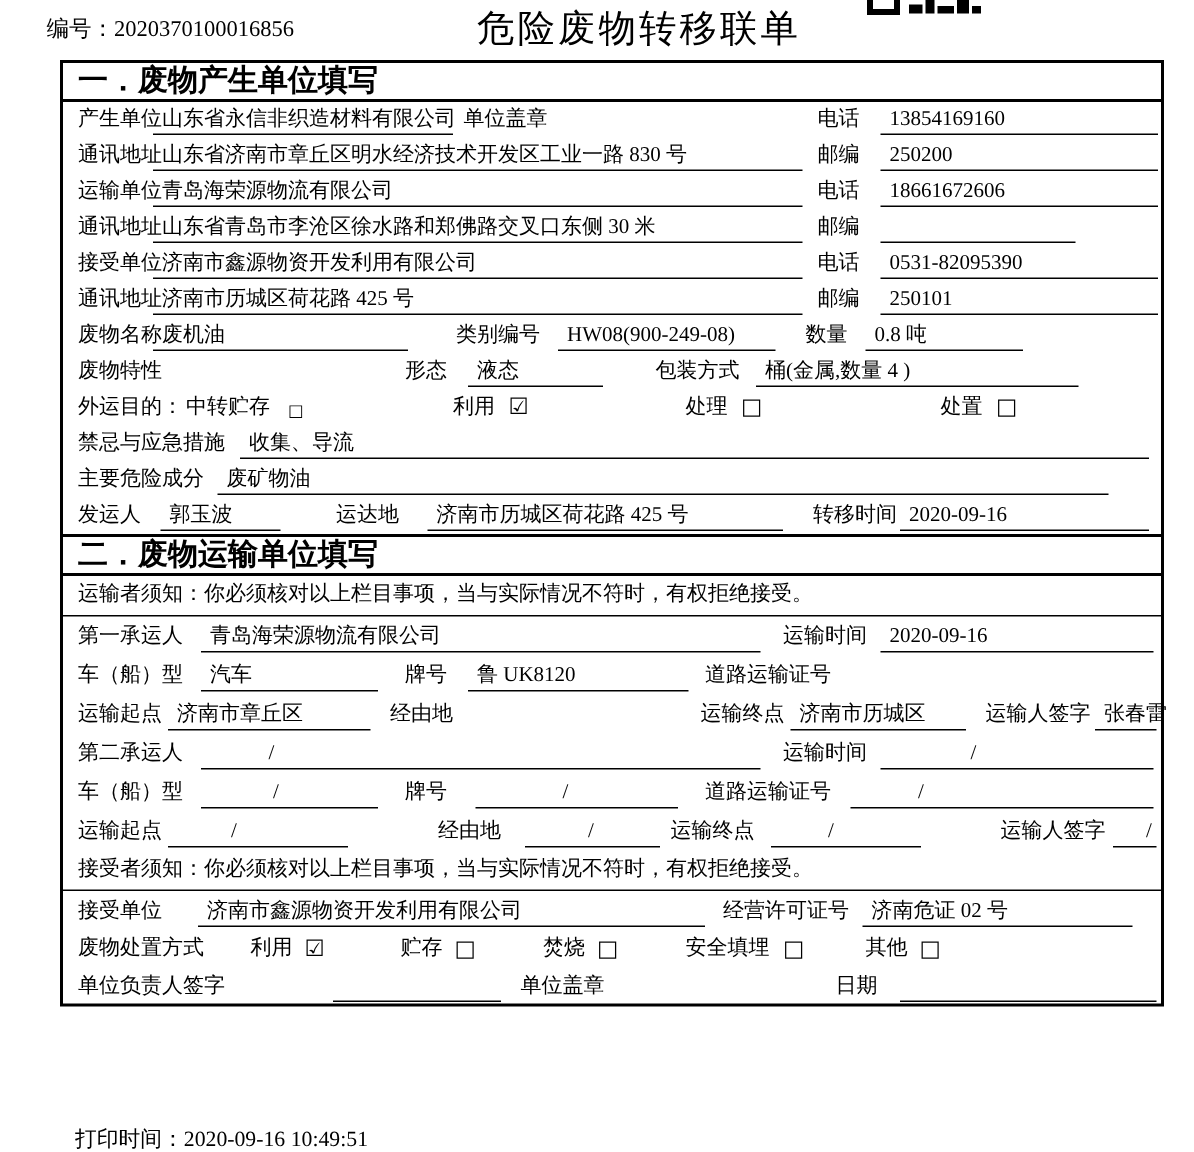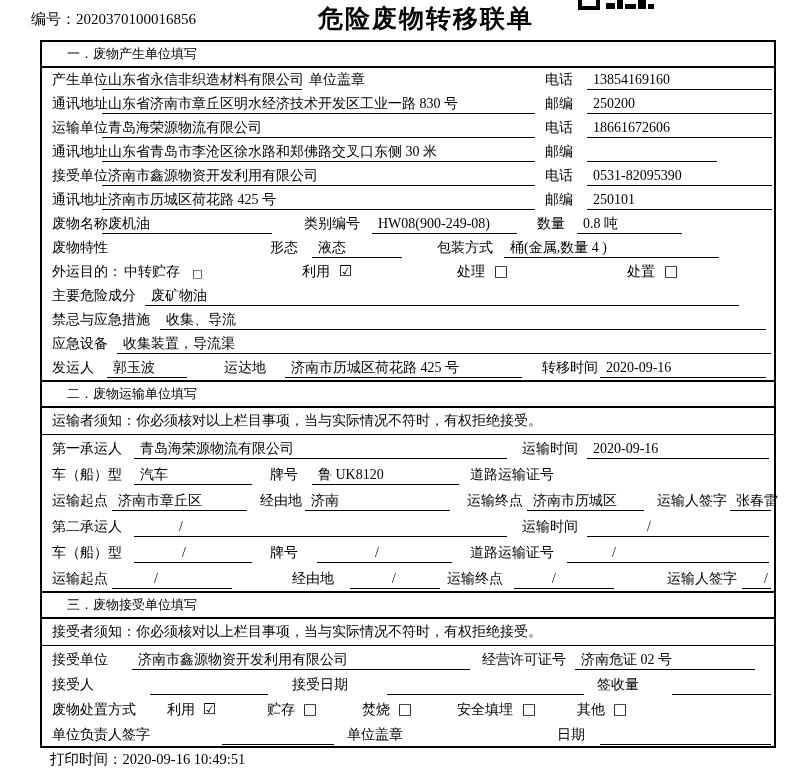--- a/index.html
+++ b/index.html
@@ -2,27 +2,27 @@
 <html><head>
 <meta charset="utf-8">
 <style>
   html,body{margin:0;padding:0;}
   body{
     width:796px;height:768px;position:relative;background:#fff;color:#000;
     font-family:"Liberation Serif","DejaVu Serif",serif;font-size:14px;overflow:hidden;
   }
   
   .serial{position:absolute;left:31px;top:10px;font-size:15px;white-space:nowrap;}
-  .title{position:absolute;left:318px;top:2px;font-size:25px;font-weight:bold;letter-spacing:2px;white-space:nowrap;}
+  .title{position:absolute;left:318px;top:2px;font-size:25px;font-weight:normal;letter-spacing:2px;white-space:nowrap;}
   .qr{position:absolute;top:0;height:10px;}
   .qr div{position:absolute;background:#000;}
   .qr .hollow{background:#fff;border:4px solid #000;border-top:none;left:0;top:-6px;width:14px;height:12px;}
   
   .form{position:absolute;left:40px;top:40px;width:732px;border:2px solid #000;background:#fff;}
-  .sec-h{height:24px;line-height:24px;font-weight:normal;padding-left:25px;font-size:13px;border-bottom:2px solid #000;}
+  .sec-h{height:24px;line-height:24px;font-weight:bold;padding-left:10px;font-size:20px;border-bottom:2px solid #000;}
   .sec-h.mid{border-top:2px solid #000;}
   .notice{height:26px;line-height:26px;padding-left:10px;border-bottom:1px solid #000;white-space:nowrap;}
   .r{position:relative;height:24px;}
   .r2{position:relative;height:26px;}
   .r3{position:relative;height:25px;}
   .f{position:absolute;top:2px;height:20px;line-height:20px;white-space:nowrap;}
   .r2 .f,.r3 .f{top:4px;}
   .u{border-bottom:1px solid #000;padding-left:6px;box-sizing:border-box;}
   .box{font-family:"DejaVu Sans",sans-serif;font-size:15px;line-height:18px;}
   .box.small{font-size:11px;top:5px;}
@@ -114,33 +114,29 @@
     <span class="f box small" style="left:150px">□</span>
     <span class="f" style="left:260px">利用</span>
     <span class="f box" style="left:297px">☑</span>
     <span class="f" style="left:415px">处理</span>
     <span class="f box" style="left:452px">□</span>
     <span class="f" style="left:585px">处置</span>
     <span class="f box" style="left:622px">□</span>
   </div>
 
   <div class="r">
+    <span class="f" style="left:10px">禁忌与应急措施</span>
+    <span class="f u" style="left:118px;right:8px">收集、导流</span>
+  </div>
+
+  <div class="r">
     <span class="f" style="left:10px">主要危险成分</span>
     <span class="f u" style="left:103px;right:35px">废矿物油</span>
   </div>
 
-  <div class="r">
-    <span class="f" style="left:10px">禁忌与应急措施</span>
-    <span class="f u" style="left:118px;right:8px">收集、导流</span>
-  </div>
-
-  <div class="r">
-    <span class="f" style="left:10px">应急设备</span>
-    <span class="f u" style="left:75px;right:3px">收集装置，导流渠</span>
-  </div>
 
   <div class="r">
     <span class="f" style="left:10px">发运人</span>
     <span class="f u" style="left:65px;width:80px">郭玉波</span>
     <span class="f" style="left:182px">运达地</span>
     <span class="f u" style="left:243px;width:237px">济南市历城区荷花路 425 号</span>
     <span class="f" style="left:500px">转移时间</span>
     <span class="f u" style="left:558px;right:8px">2020-09-16</span>
   </div>
 
@@ -159,21 +155,20 @@
     <span class="f u" style="left:92px;width:118px">汽车</span>
     <span class="f" style="left:228px">牌号</span>
     <span class="f u" style="left:270px;width:147px">鲁 UK8120</span>
     <span class="f" style="left:428px">道路运输证号</span>
   </div>
 
   <div class="r2">
     <span class="f" style="left:10px">运输起点</span>
     <span class="f u" style="left:70px;width:135px">济南市章丘区</span>
     <span class="f" style="left:218px">经由地</span>
-    <span class="f u" style="left:263px;width:145px">济南</span>
     <span class="f" style="left:425px">运输终点</span>
     <span class="f u" style="left:485px;width:117px">济南市历城区</span>
     <span class="f" style="left:615px">运输人签字</span>
     <span class="f u" style="left:688px;right:3px">张春雷</span>
   </div>
 
   <div class="r2">
     <span class="f" style="left:10px">第二承运人</span>
     <span class="f u" style="left:92px;width:373px;padding-left:45px">/</span>
     <span class="f" style="left:480px">运输时间</span>
@@ -193,38 +188,29 @@
     <span class="f" style="left:10px">运输起点</span>
     <span class="f u" style="left:70px;width:120px;padding-left:42px">/</span>
     <span class="f" style="left:250px">经由地</span>
     <span class="f u" style="left:308px;width:90px;padding-left:42px">/</span>
     <span class="f" style="left:405px">运输终点</span>
     <span class="f u" style="left:472px;width:100px;padding-left:38px">/</span>
     <span class="f" style="left:625px">运输人签字</span>
     <span class="f u" style="left:700px;right:3px;padding-left:22px">/</span>
   </div>
 
-  <div class="sec-h mid">三．废物接受单位填写</div>
   <div class="notice">接受者须知：你必须核对以上栏目事项，当与实际情况不符时，有权拒绝接受。</div>
 
   <div class="r3">
     <span class="f" style="left:10px">接受单位</span>
     <span class="f u" style="left:90px;width:338px">济南市鑫源物资开发利用有限公司</span>
     <span class="f" style="left:440px">经营许可证号</span>
     <span class="f u" style="left:533px;right:19px">济南危证 02 号</span>
   </div>
 
-  <div class="r3">
-    <span class="f" style="left:10px">接受人</span>
-    <span class="f u" style="left:108px;width:118px"></span>
-    <span class="f" style="left:250px">接受日期</span>
-    <span class="f u" style="left:345px;width:197px"></span>
-    <span class="f" style="left:555px">签收量</span>
-    <span class="f u" style="left:630px;right:3px"></span>
-  </div>
 
   <div class="r3">
     <span class="f" style="left:10px">废物处置方式</span>
     <span class="f" style="left:125px">利用</span>
     <span class="f box" style="left:161px">☑</span>
     <span class="f" style="left:225px">贮存</span>
     <span class="f box" style="left:261px">□</span>
     <span class="f" style="left:320px">焚烧</span>
     <span class="f box" style="left:356px">□</span>
     <span class="f" style="left:415px">安全填埋</span>

